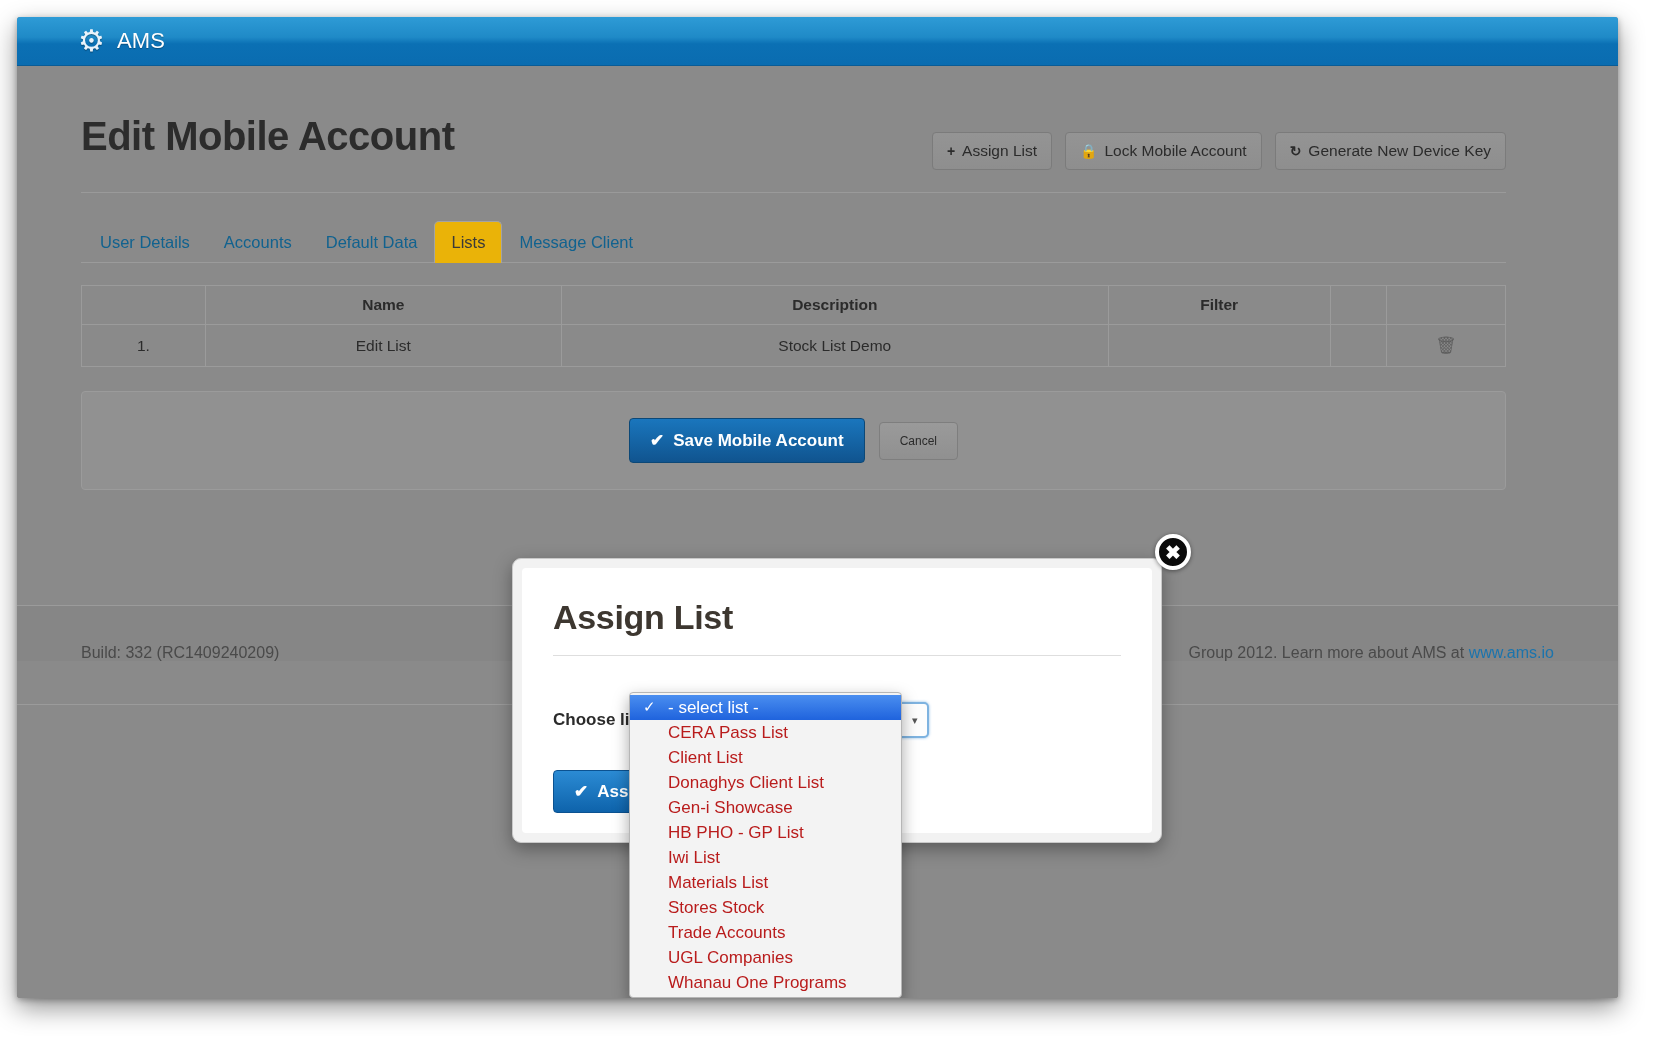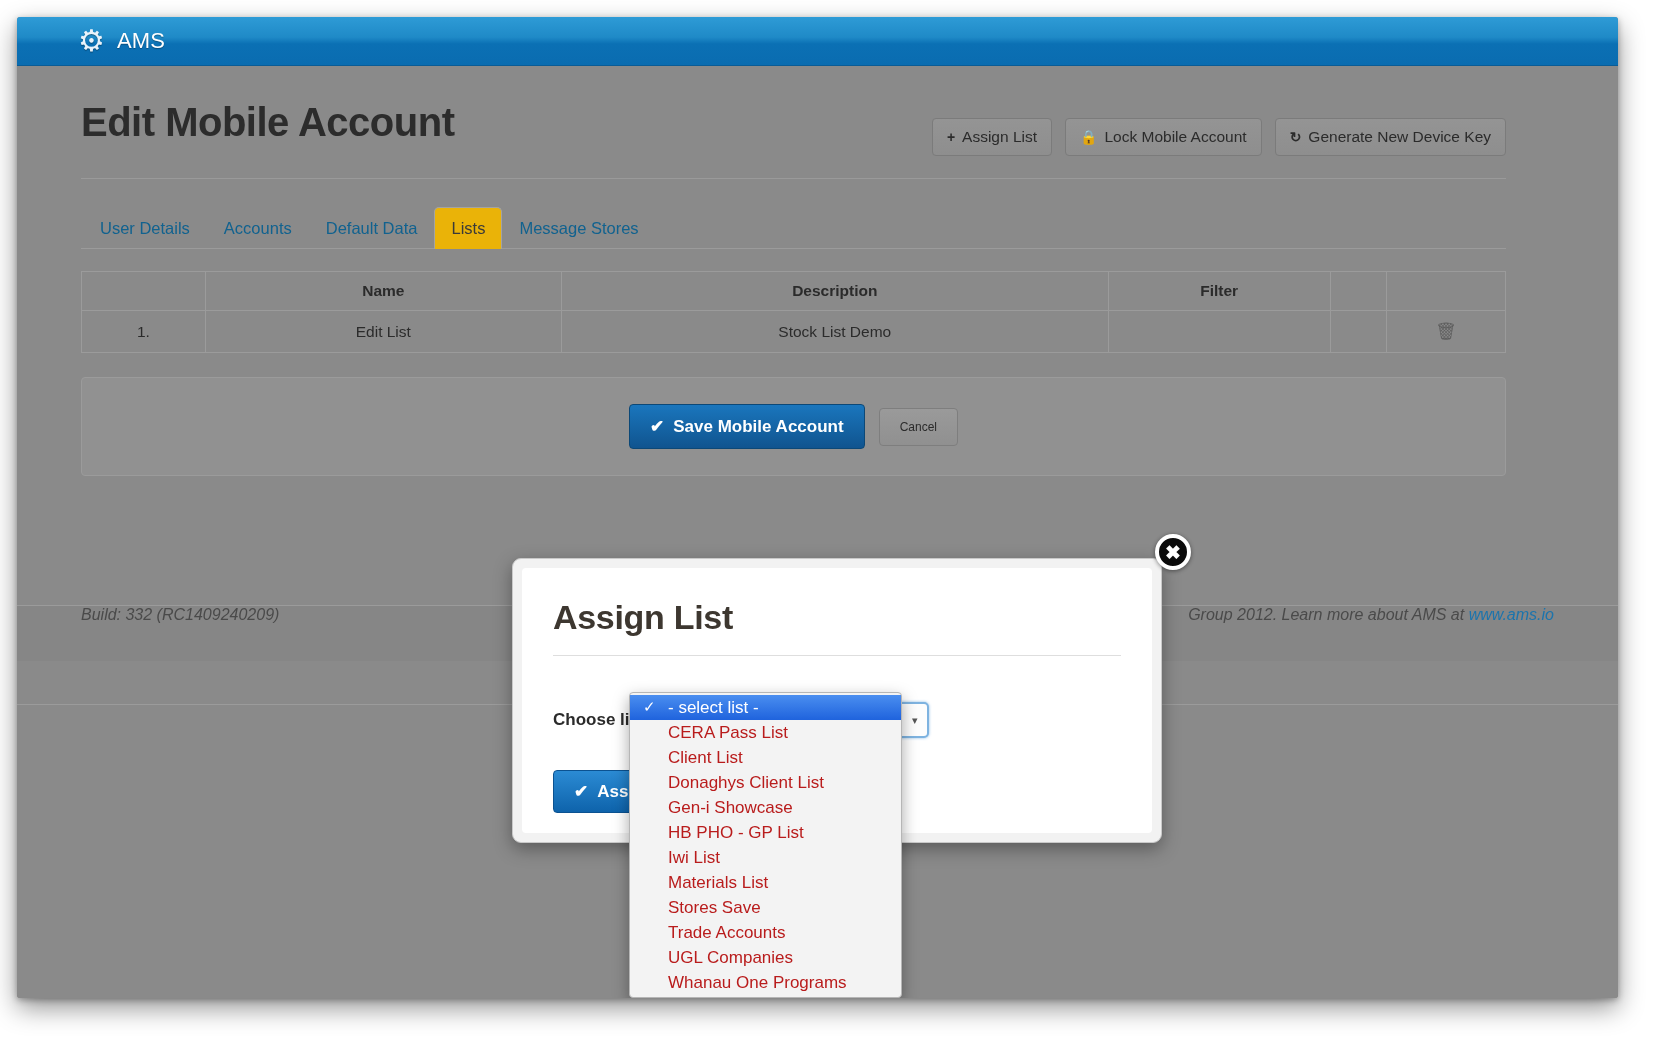--- a/index.html
+++ b/index.html
@@ -59,21 +59,21 @@
   }
   #content {
     position: absolute; left: 64px; top: 0;
     width: 1425px;
   }
 
   
   #page-header {
     display: flex; align-items: flex-start;
     justify-content: space-between;
-    padding-top: 34px;
+    padding-top: 48px;
   }
   #page-title {
     font-size: 40px; font-weight: bold;
     color: #2c2c2c; margin: 0;
     letter-spacing: -.5px;
   }
   #header-actions { display: flex; gap: 13px; padding-top: 18px; }
   .btn-default {
     background: linear-gradient(to bottom, #949494 0%, #8e8e8e 100%);
     border: 1px solid #7b7b7b;
@@ -173,23 +173,23 @@
     position: absolute;
     left: 0; top: 539px;
     width: 1601px; height: 56px;
     border-top: 1px solid #9b9b9b;
     background: #868686;
   }
   #footer-inner {
     position: relative;
     height: 56px;
     margin: 0 64px;
-    display: flex; align-items: flex-start;
+    display: flex; align-items: flex-end;
     justify-content: space-between;
-    font-size: 16px; color: #4a4a4a; font-style: italic;
+    font-size: 16px; color: #4a4a4a;
   }
   #footer-link { color: #1b74ad; text-decoration: none; }
   #footer-bottom-rule {
     position: absolute; left: 0; top: 638px;
     width: 1601px; border-top: 1px solid #9b9b9b;
   }
 
   
   #modal {
     position: absolute;
@@ -335,21 +335,21 @@
             </button>
           </div>
         </div>
         <hr id="title-rule">
 
         <div id="tabs">
           <div class="tab">User Details</div>
           <div class="tab">Accounts</div>
           <div class="tab">Default Data</div>
           <div class="tab active">Lists</div>
-          <div class="tab">Message Stores</div>
+          <div class="tab">Message Client</div>
         </div>
 
         <table id="lists-table">
           <thead>
             <tr>
               <th class="col-idx"></th>
               <th class="col-name">Name</th>
               <th class="col-desc">Description</th>
               <th class="col-filter">Filter</th>
               <th class="col-x"></th>
@@ -413,20 +413,20 @@
 
     <div id="dropdown">
         <div class="dd-item selected"><span class="dd-check">✓</span><span>- select list -</span></div>
         <div class="dd-item"><span>CERA Pass List</span></div>
         <div class="dd-item"><span>Client List</span></div>
         <div class="dd-item"><span>Donaghys Client List</span></div>
         <div class="dd-item"><span>Gen-i Showcase</span></div>
         <div class="dd-item"><span>HB PHO - GP List</span></div>
         <div class="dd-item"><span>Iwi List</span></div>
         <div class="dd-item"><span>Materials List</span></div>
-        <div class="dd-item"><span>Stores Save</span></div>
+        <div class="dd-item"><span>Stores Stock</span></div>
         <div class="dd-item"><span>Trade Accounts</span></div>
         <div class="dd-item"><span>UGL Companies</span></div>
         <div class="dd-item"><span>Whanau One Programs</span></div>
       </div>
 
   </div>
 </div>
 
 </body></html>

